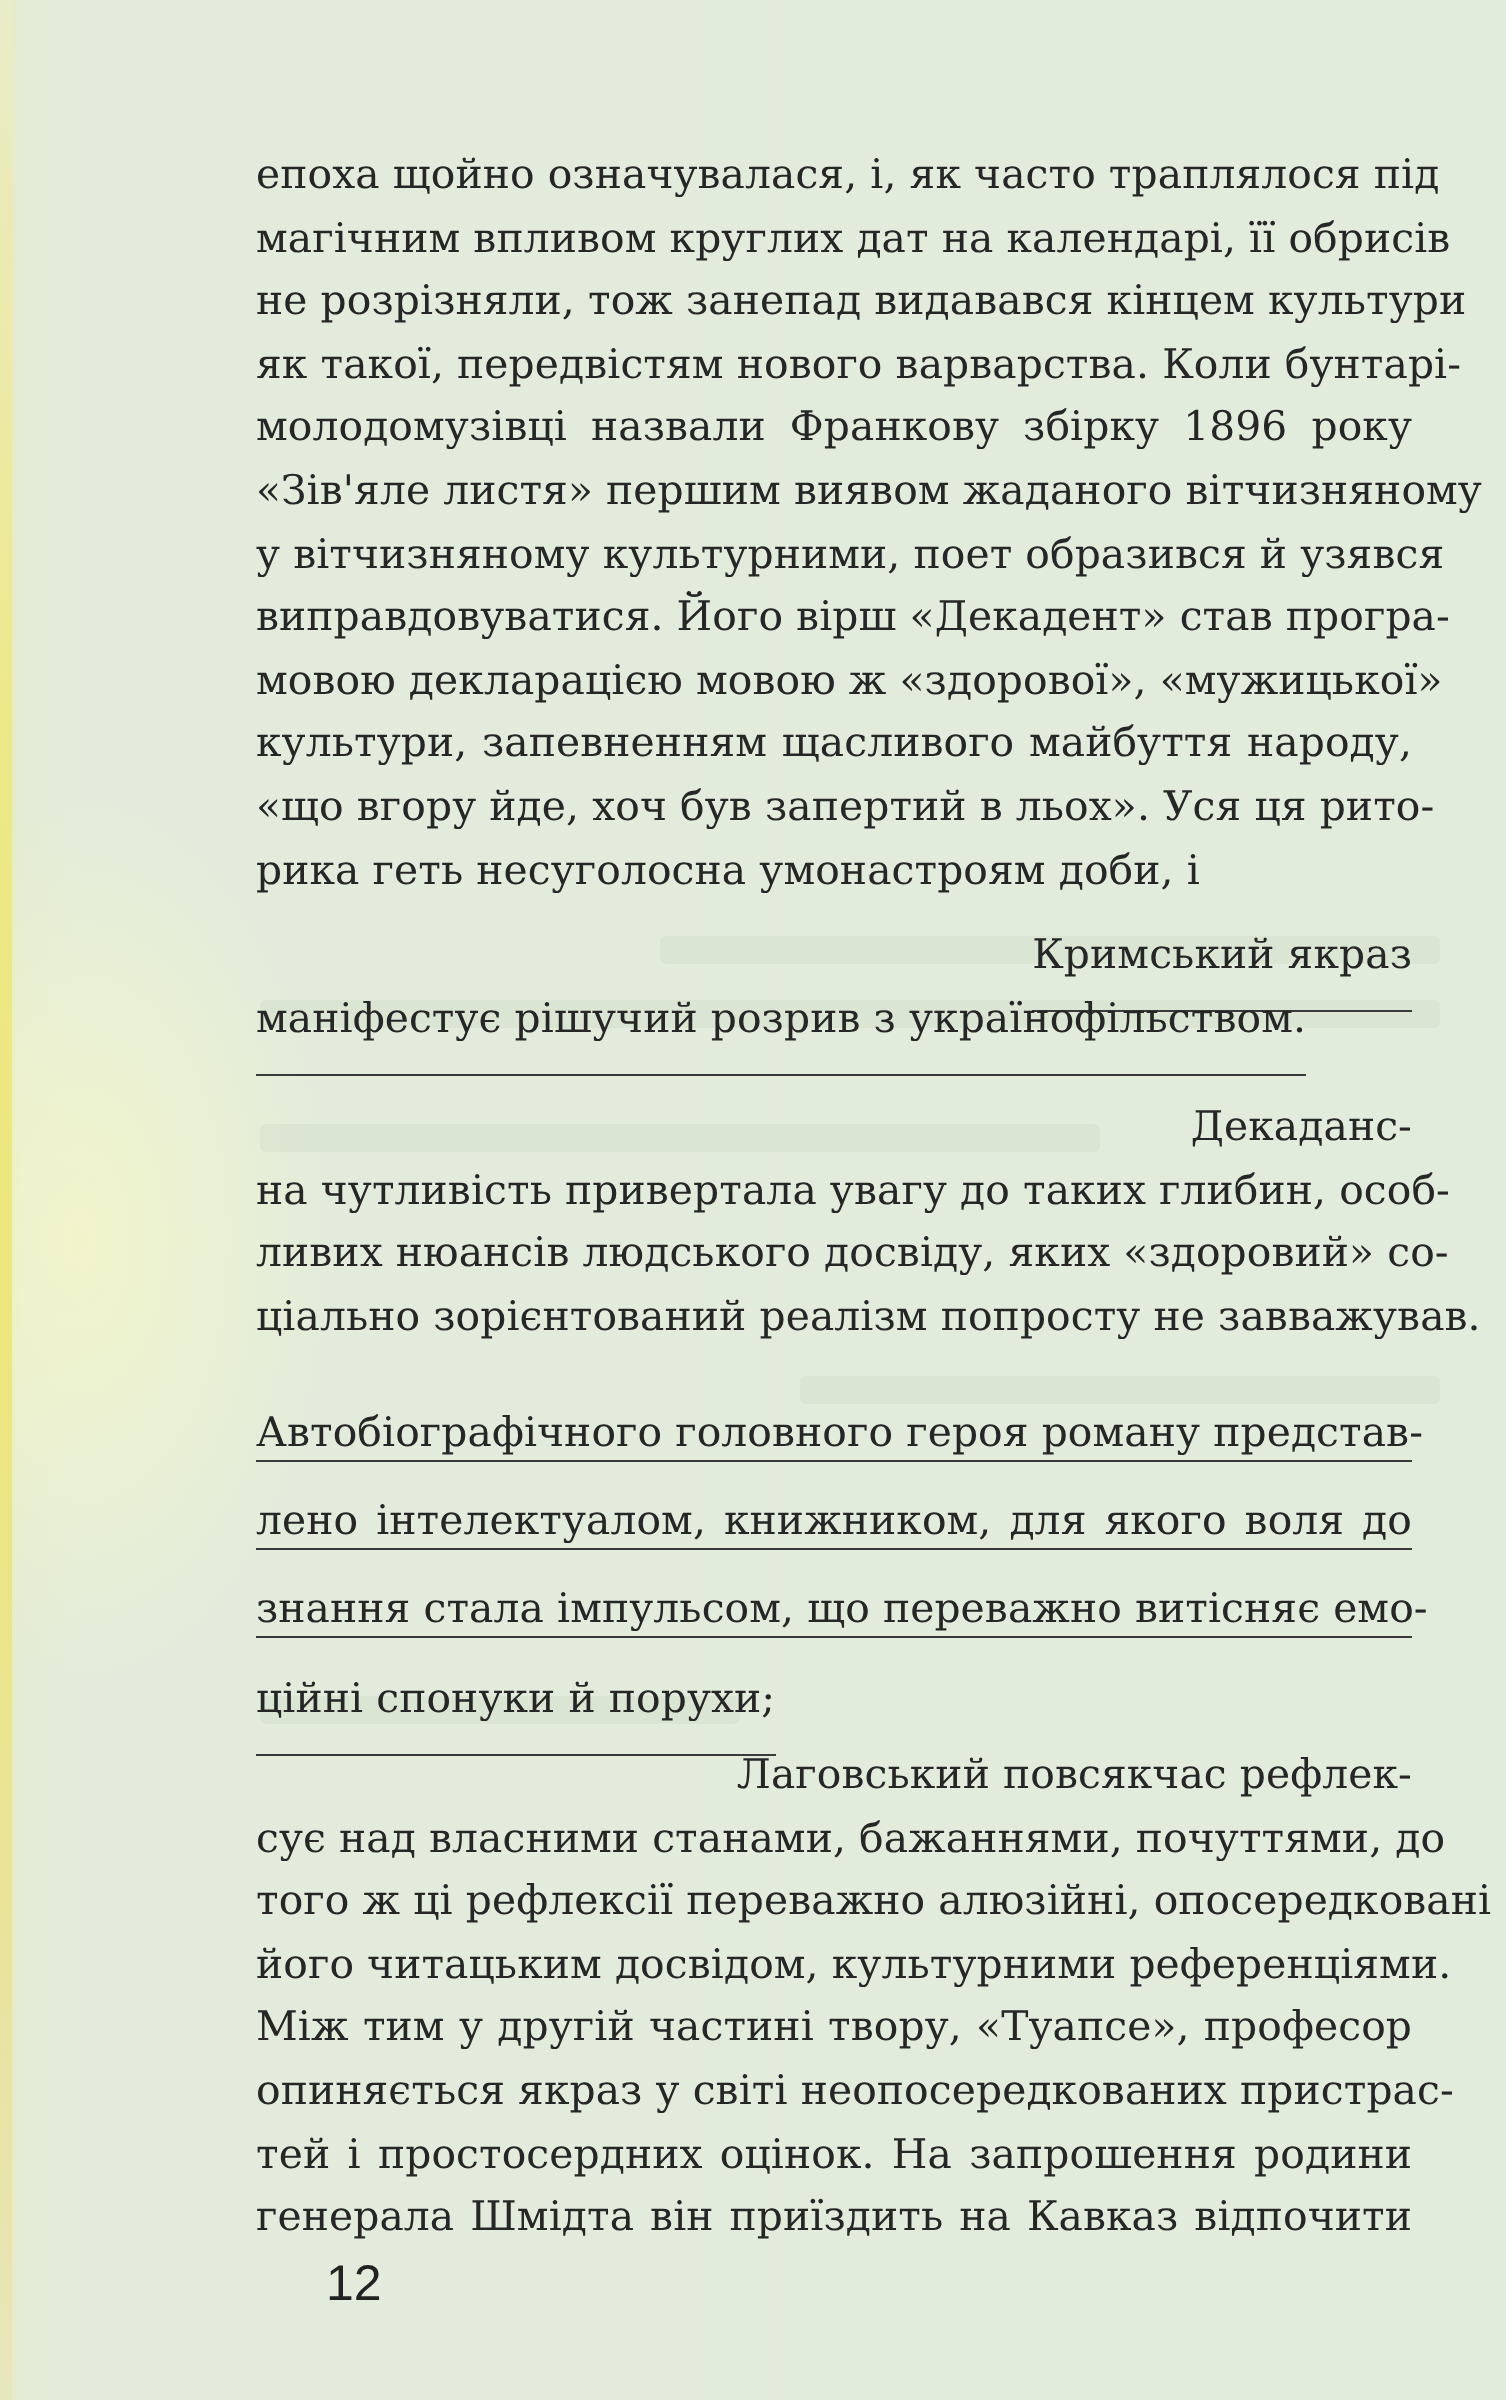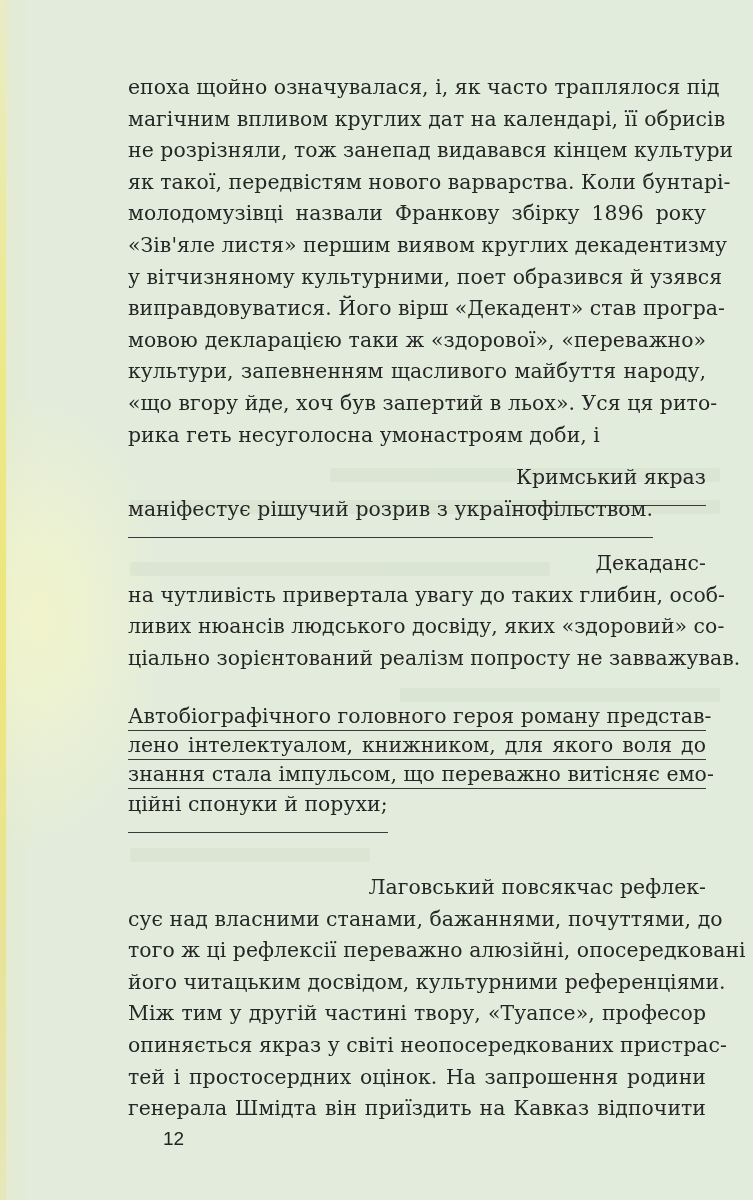--- a/index.html
+++ b/index.html
@@ -24,25 +24,25 @@
     position: absolute; left: 128px; width: 578px;
     font-size: 20.4px; line-height: 31.6px;
     letter-spacing: 0.05px;
   }
   .line { display: block; white-space: nowrap; text-align: justify; text-align-last: justify; height: 31.6px; }
   .line.last { text-align-last: left; }
   .line.right { text-align: right; text-align-last: right; }
   .u { border-bottom: 1.5px solid #3a3a3a; padding-bottom: 14px; }
   .uline { display: block; white-space: nowrap; height: 31.6px; }
   .uline span.u { display: inline-block; line-height: 27px; }
-  .full-u { display: block; border-bottom: 1.5px solid #3a3a3a; text-align: justify; text-align-last: justify; white-space: nowrap; line-height: 28px; height: 28px; margin-bottom: 0; }
+  .full-u { display: block; border-bottom: 1.5px solid #3a3a3a; text-align: justify; text-align-last: justify; white-space: nowrap; line-height: 28px; height: 28px; margin-bottom: 15px; }
   .page-number {
     position: absolute; left: 163px; top: 1128px;
     font-family: "Liberation Sans", "DejaVu Sans", sans-serif;
-    font-size: 19px; color: #222;
+    font-size: 25px; color: #222;
   }
   .ghost {
     position: absolute; left: 330px; width: 390px; height: 14px;
     background: rgba(150,170,150,0.10); border-radius: 3px;
   }
 </style>
 </head>
 <body>
 
 <div class="page">
@@ -53,24 +53,24 @@
   <div class="ghost" style="top:562px;left:130px;width:420px"></div>
   <div class="ghost" style="top:688px;left:400px;width:320px"></div>
   <div class="ghost" style="top:848px;left:130px;width:240px"></div>
 
   <div class="text-block" style="top:72px">
     <span class="line">епоха щойно означувалася, і, як часто траплялося під</span>
     <span class="line">магічним впливом круглих дат на календарі, її обрисів</span>
     <span class="line">не розрізняли, тож занепад видавався кінцем культури</span>
     <span class="line">як такої, передвістям нового варварства. Коли бунтарі-</span>
     <span class="line">молодомузівці назвали Франкову збірку 1896 року</span>
-    <span class="line">«Зів'яле листя» першим виявом круглих декадентизму</span>
+    <span class="line">«Зів'яле листя» першим виявом жаданого вітчизняному</span>
     <span class="line">у вітчизняному культурними, поет образився й узявся</span>
     <span class="line">виправдовуватися. Його вірш «Декадент» став програ-</span>
-    <span class="line">мовою декларацією таки ж «здорової», «переважно»</span>
+    <span class="line">мовою декларацією мовою ж «здорової», «мужицької»</span>
     <span class="line">культури, запевненням щасливого майбуття народу,</span>
     <span class="line">«що вгору йде, хоч був запертий в льох». Уся ця рито-</span>
     <span class="line last">рика геть несуголосна умонастроям доби, і</span>
   </div>
 
   <div class="text-block" style="top:462px">
     <span class="uline" style="text-align:right">
       <span class="u">Кримський якраз</span>
     </span>
     <span class="uline">

